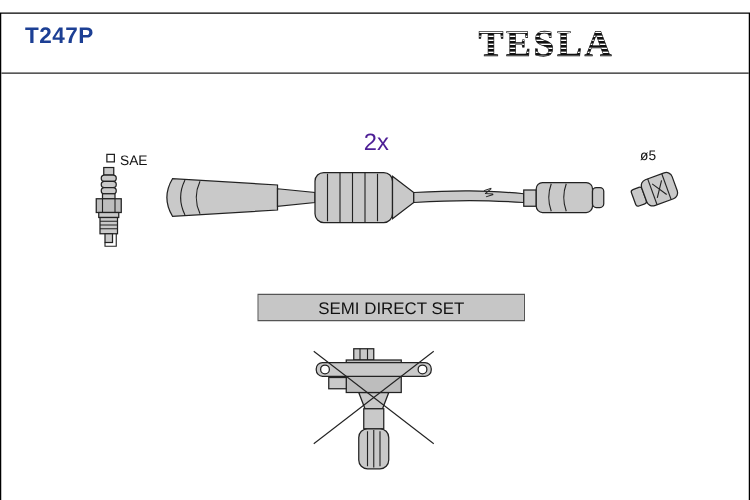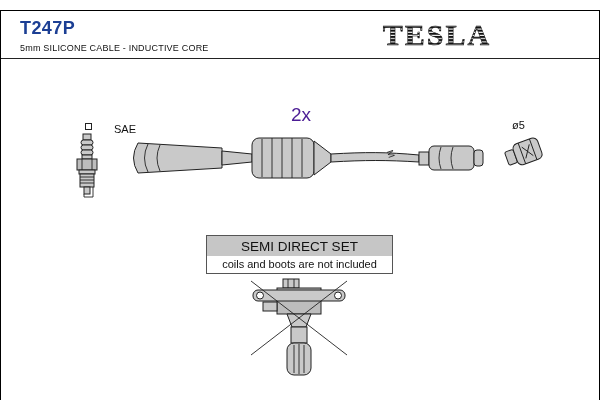--- a/index.html
+++ b/index.html
@@ -15,48 +15,47 @@
   }
   .abs { position: absolute; }
 
   
   .partnum { left: 19px; top: 7px; font-size: 18px; font-weight: bold; color: #1c3f94; letter-spacing: .4px; }
   .subtitle { left: 19px; top: 32px; font-size: 9px; color: #111; letter-spacing: .2px; }
   .logo { left: 380px; top: 9px; width: 112px; height: 31px; }
   .rule { left: 0; top: 47px; width: 600px; height: 1px; background: #222; }
 
   
-  .sae { left: 84px; top: 112px; font-size: 11px; display: flex; align-items: flex-start; gap: 22px; }
+  .sae { left: 84px; top: 112px; font-size: 11px; display: flex; align-items: flex-start; gap: 4px; }
   .sae .sq { width: 7px; height: 7px; border: 1px solid #222; display: inline-block; background: #fff; }
   .qty { left: 290px; top: 93px; font-size: 19px; color: #4c1d95; }
   .dia { left: 511px; top: 108px; font-size: 11px; }
   .mmark { left: 386px; top: 138px; font-size: 9px; color: #222; transform: rotate(72deg); transform-origin: center; }
 
   
   .plug { left: 70px; top: 122px; width: 32px; height: 68px; }
   .cable { left: 125px; top: 118px; width: 360px; height: 60px; }
   .terminal { left: 502px; top: 119px; width: 46px; height: 46px; }
   .coil { left: 248px; top: 266px; width: 100px; height: 104px; }
 
   
-  .notice { left: 205px; top: 224px; width: 187px; border: 1px solid #555; background: #fff; text-align: center; }
+  .notice { left: 205px; top: 224px; width: 214px; border: 1px solid #555; background: #fff; text-align: center; }
   .notice-title { background: #c6c6c6; font-size: 13.5px; padding: 3px 0 2px; color: #111; }
   .notice-sub { font-size: 11px; padding: 2px 0 3px; color: #111; }
 
   svg .ln { stroke: #222; stroke-width: 0.9; fill: none; }
   svg .fillg { fill: #c9c9c9; stroke: #222; stroke-width: 1; }
   svg .fillg2 { fill: #bdbdbd; stroke: #222; stroke-width: 1; }
 </style>
 </head>
 <body>
 
 <div class="page">
 
   <div class="abs partnum">T247P</div>
-  <div class="abs subtitle">5mm SILICONE CABLE - INDUCTIVE CORE</div>
 
   <svg class="abs logo" viewBox="0 0 112 31" aria-hidden="true">
     <defs>
       <pattern id="stripes" width="4" height="3.2" patternUnits="userSpaceOnUse">
         <rect width="4" height="2.1" fill="#111"></rect>
       </pattern>
     </defs>
     <text x="56" y="25" text-anchor="middle" font-family="'Liberation Serif', serif" font-weight="bold" font-size="30" letter-spacing="2" fill="url(#stripes)" stroke="#111" stroke-width="0.5">TESLA</text>
   </svg>
 
@@ -116,21 +115,20 @@
       <rect x="3" y="15" width="9" height="14" rx="2" class="fillg"></rect>
       <rect x="12" y="11" width="26" height="22" rx="5" class="fillg"></rect>
       <line x1="19" y1="11" x2="19" y2="33" class="ln"></line>
       <line x1="31" y1="11" x2="31" y2="33" class="ln"></line>
       <path d="M21 16 L29 28 M29 16 L21 28" class="ln"></path>
     </g>
   </svg>
 
   <div class="abs notice">
     <div class="notice-title">SEMI DIRECT SET</div>
-    <div class="notice-sub">coils and boots are not included</div>
   </div>
 
   <svg class="abs coil" viewBox="0 0 100 104" aria-hidden="true">
     <rect x="34" y="2" width="16" height="9" class="fillg"></rect>
     <line x1="39" y1="2" x2="39" y2="11" class="ln"></line>
     <line x1="45" y1="2" x2="45" y2="11" class="ln"></line>
     <rect x="28" y="11" width="44" height="26" class="fillg2"></rect>
     <rect x="4" y="13" width="92" height="11" rx="5" class="fillg"></rect>
     <circle cx="11" cy="18.5" r="3.5" fill="#fff" stroke="#222" stroke-width="1"></circle>
     <circle cx="89" cy="18.5" r="3.5" fill="#fff" stroke="#222" stroke-width="1"></circle>

